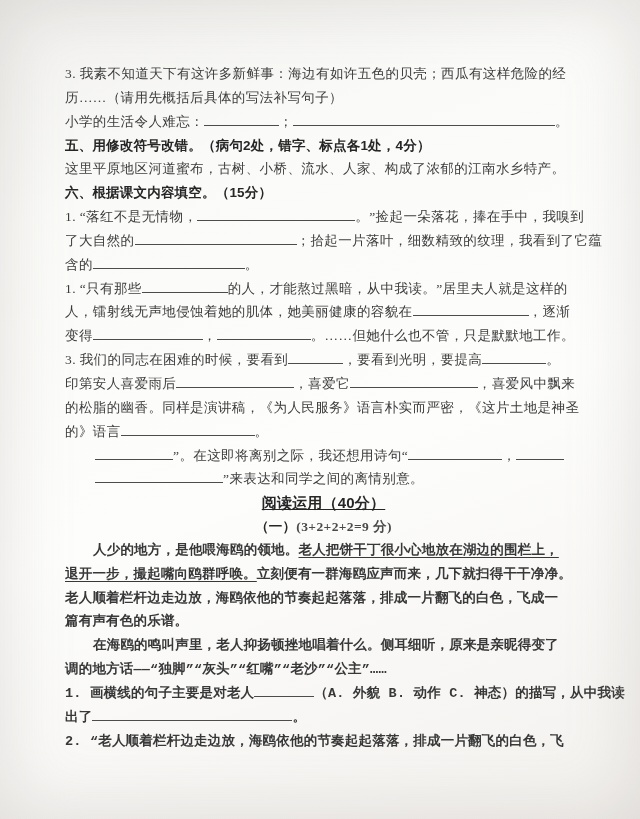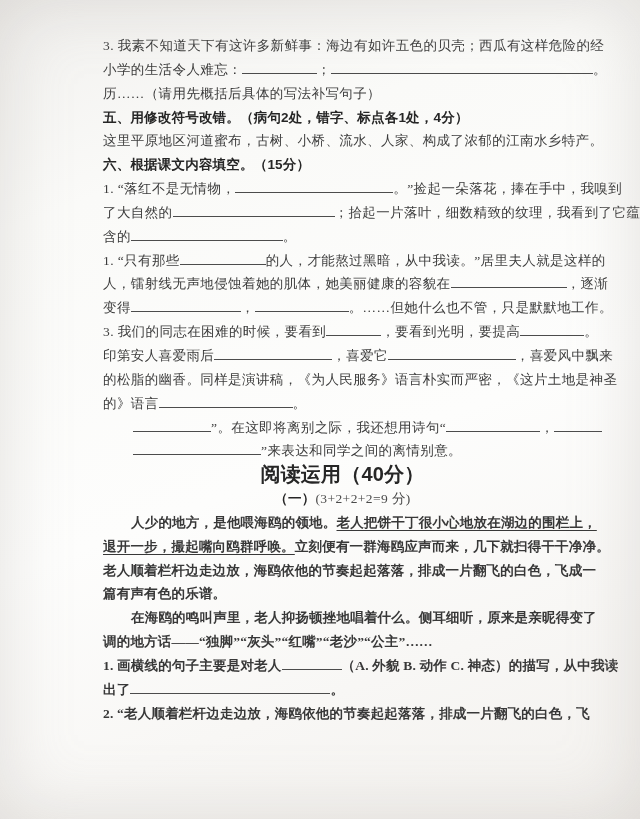--- a/index.html
+++ b/index.html
@@ -10,52 +10,52 @@
     background:linear-gradient(160deg,#f1f0ee 0%,#fafaf8 22%,#fdfdfc 55%,#f3f1ee 100%);
     overflow:hidden;
     color:#3c3c3c;
     font-size:13.5px;
     letter-spacing:0.4px;
   }
   .page::after{
     content:"";position:absolute;inset:0;pointer-events:none;
     box-shadow:inset 0 0 70px rgba(160,155,148,0.28);
   }
-  .content{padding:34px 58px 0 103px;}
+  .content{padding:34px 58px 0 65px;margin-top:28px;}
   .line{height:23.85px;line-height:23.85px;white-space:nowrap;}
   .serif{font-family:"Liberation Serif","DejaVu Serif",serif;}
   .hei{font-family:"Liberation Sans","DejaVu Sans",sans-serif;font-weight:bold;color:#262626;letter-spacing:0.2px;}
-  .passage{font-family:Liberation Serif, serif;font-weight:bold;color:#383838;letter-spacing:0.2px;}
+  .passage{font-family:Liberation Mono, monospace;font-weight:bold;color:#383838;letter-spacing:0.2px;}
   .center{text-align:center;}
   .indent{padding-left:28px;}
   .indent2{padding-left:30px;}
-  .title{font-size:20px;}
-  .score-note{font-family:"Liberation Serif","DejaVu Serif",serif;font-weight:normal;color:#4a4a4a;}
+  .title{font-size:15px;text-decoration:underline;}
+  .score-note{font-family:"Liberation Serif","DejaVu Serif",serif;font-weight:bold;color:#4a4a4a;}
   .blank{
     display:inline-block;height:12px;
     border-bottom:1.2px solid #4c4c4c;
     vertical-align:baseline;
   }
   .gap{display:inline-block;height:1px;}
   .u{text-decoration:underline;text-underline-offset:3px;}
 </style>
 </head>
 <body>
 
 <div class="page">
   <div class="content">
 
     <div class="line serif">
       <span>3. 我素不知道天下有这许多新鲜事：海边有如许五色的贝壳；西瓜有这样危险的经</span>
     </div>
     <div class="line serif">
-      <span>小学的生活令人难忘：</span><span class="blank" style="width:75px"></span><span>；</span><span class="blank" style="width:262px"></span><span>。</span>
+      <span>历……（请用先概括后具体的写法补写句子）</span>
     </div>
     <div class="line serif">
-      <span>历……（请用先概括后具体的写法补写句子）</span>
+      <span>小学的生活令人难忘：</span><span class="blank" style="width:75px"></span><span>；</span><span class="blank" style="width:262px"></span><span>。</span>
     </div>
 
     <div class="line hei">
       <span>五、用修改符号改错。（病句2处，错字、标点各1处，4分）</span>
     </div>
     <div class="line serif">
       <span>这里平原地区河道蜜布，古树、小桥、流水、人家、构成了浓郁的江南水乡特产。</span>
     </div>
 
     <div class="line hei">

